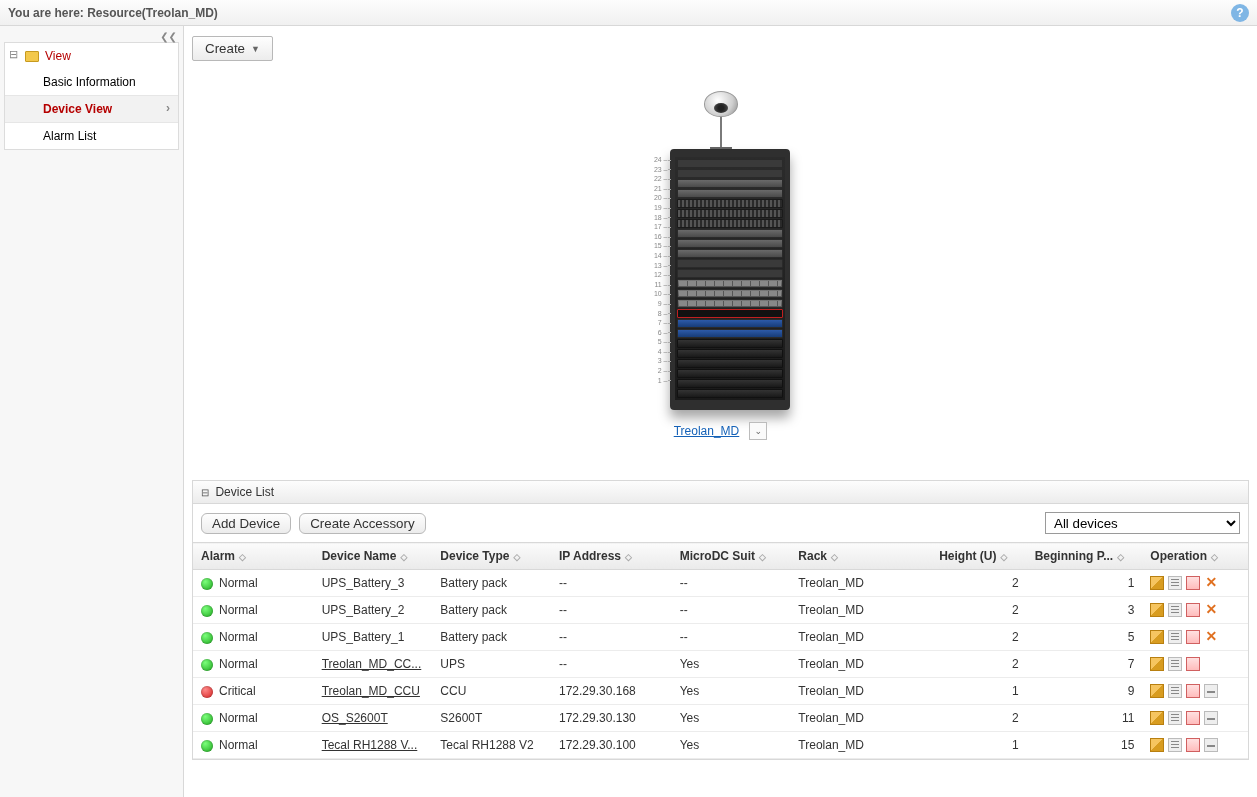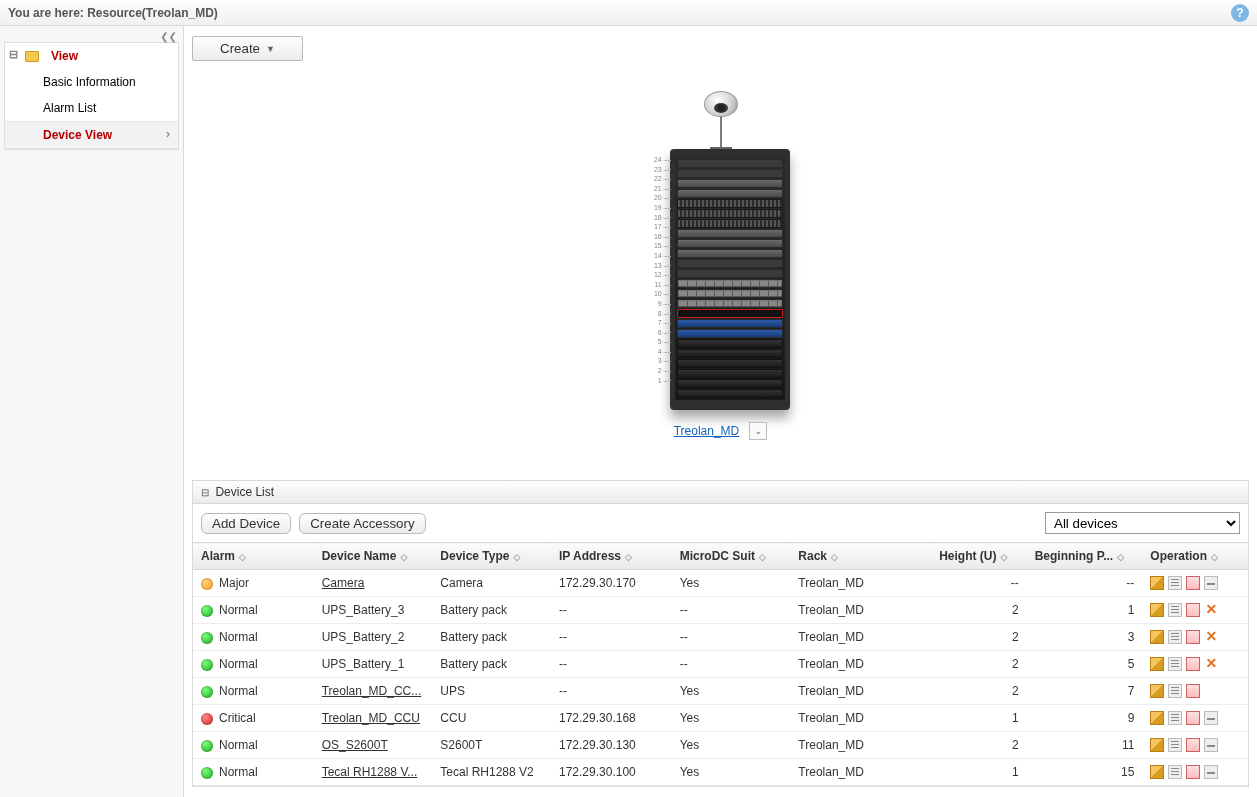--- a/index.html
+++ b/index.html
@@ -50,24 +50,24 @@
     font-size: 10px;
   }
   .tree {
     background: #fff;
     border: 1px solid #dcdcdc;
     margin: 0 4px;
   }
   .tree-root {
     padding: 6px 8px 6px 20px;
     color: #b50000;
-    font-weight: bold;
+    font-weight: normal;
     position: relative;
     display: flex; align-items: center;
-    gap: 12px;
+    gap: 6px;
   }
   .tree-root::before {
     content: "⊟";
     position: absolute; left: 4px; top: 5px;
     color: #888; font-size: 11px;
   }
   .folder-icon {
     width: 14px; height: 11px;
     background: #f3c84b; border: 1px solid #c79a1f;
     border-radius: 1px;
@@ -91,21 +91,21 @@
     color: #888;
   }
 
   
   .main {
     flex: 1;
     overflow: auto;
     padding: 10px 8px 0 8px;
   }
   .create-btn {
-    padding: 4px 27px;
+    padding: 4px 12px;
     background: linear-gradient(#fefefe,#ececec);
     border: 1px solid #b8b8b8;
     border-radius: 2px;
     cursor: pointer; color: #333;
     display: inline-flex; align-items: center; gap: 6px;
   }
   .create-btn .caret { font-size: 9px; color: #666; }
 
   .rack-area {
     display: flex; flex-direction: column; align-items: center;
@@ -269,22 +269,22 @@
 
   <div class="sidebar">
     <div class="collapse-handle">❮❮</div>
     <div class="tree">
       <div class="tree-root">
         <span class="folder-icon"></span>
         <span>View</span>
       </div>
       <div id="tree-items">
           <div class="tree-item">Basic Information</div>
+          <div class="tree-item active">Device View</div>
           <div class="tree-item">Alarm List</div>
-          <div class="tree-item active">Device View</div>
         </div>
     </div>
   </div>
 
   <div class="main">
     <button class="create-btn">
       <span>Create</span>
       <span class="caret">▼</span>
     </button>
 
@@ -386,38 +386,20 @@
               <th class="col-ip">IP Address<span class="sort">◇</span></th>
               <th class="col-suit">MicroDC Suit<span class="sort">◇</span></th>
               <th class="col-rack">Rack<span class="sort">◇</span></th>
               <th class="col-h">Height (U)<span class="sort">◇</span></th>
               <th class="col-bp">Beginning P...<span class="sort">◇</span></th>
               <th class="col-op">Operation<span class="sort">◇</span></th>
             </tr>
           </thead>
         <tbody id="tbody">
             <tr>
-              <td class="col-alarm"><span class="status-dot status-major"></span>Major</td>
-              <td class="col-name"><span class="link">Camera</span></td>
-              <td class="col-type">Camera</td>
-              <td class="col-ip">172.29.30.170</td>
-              <td class="col-suit">Yes</td>
-              <td class="col-rack">Treolan_MD</td>
-              <td class="col-h">--</td>
-              <td class="col-bp">--</td>
-              <td class="col-op">
-                <div class="op-icons">
-                  <span class="ico-edit"></span>
-                  <span class="ico-props"></span>
-                  <span class="ico-move"></span>
-                  <span class="ico-del"></span>
-                </div>
-              </td>
-            </tr>
-            <tr>
               <td class="col-alarm"><span class="status-dot status-normal"></span>Normal</td>
               <td class="col-name">UPS_Battery_3</td>
               <td class="col-type">Battery pack</td>
               <td class="col-ip">--</td>
               <td class="col-suit">--</td>
               <td class="col-rack">Treolan_MD</td>
               <td class="col-h">2</td>
               <td class="col-bp">1</td>
               <td class="col-op">
                 <div class="op-icons">

